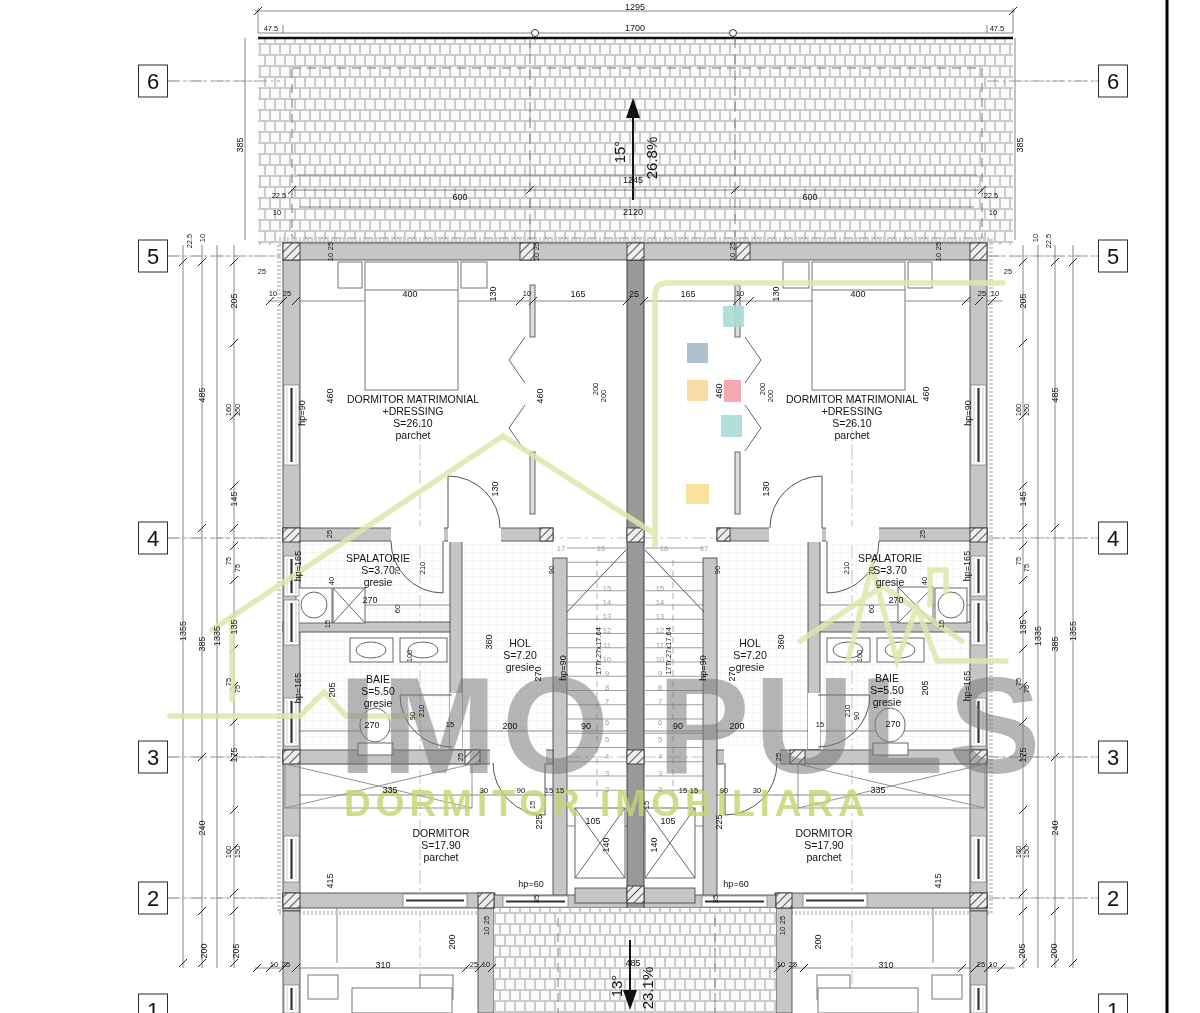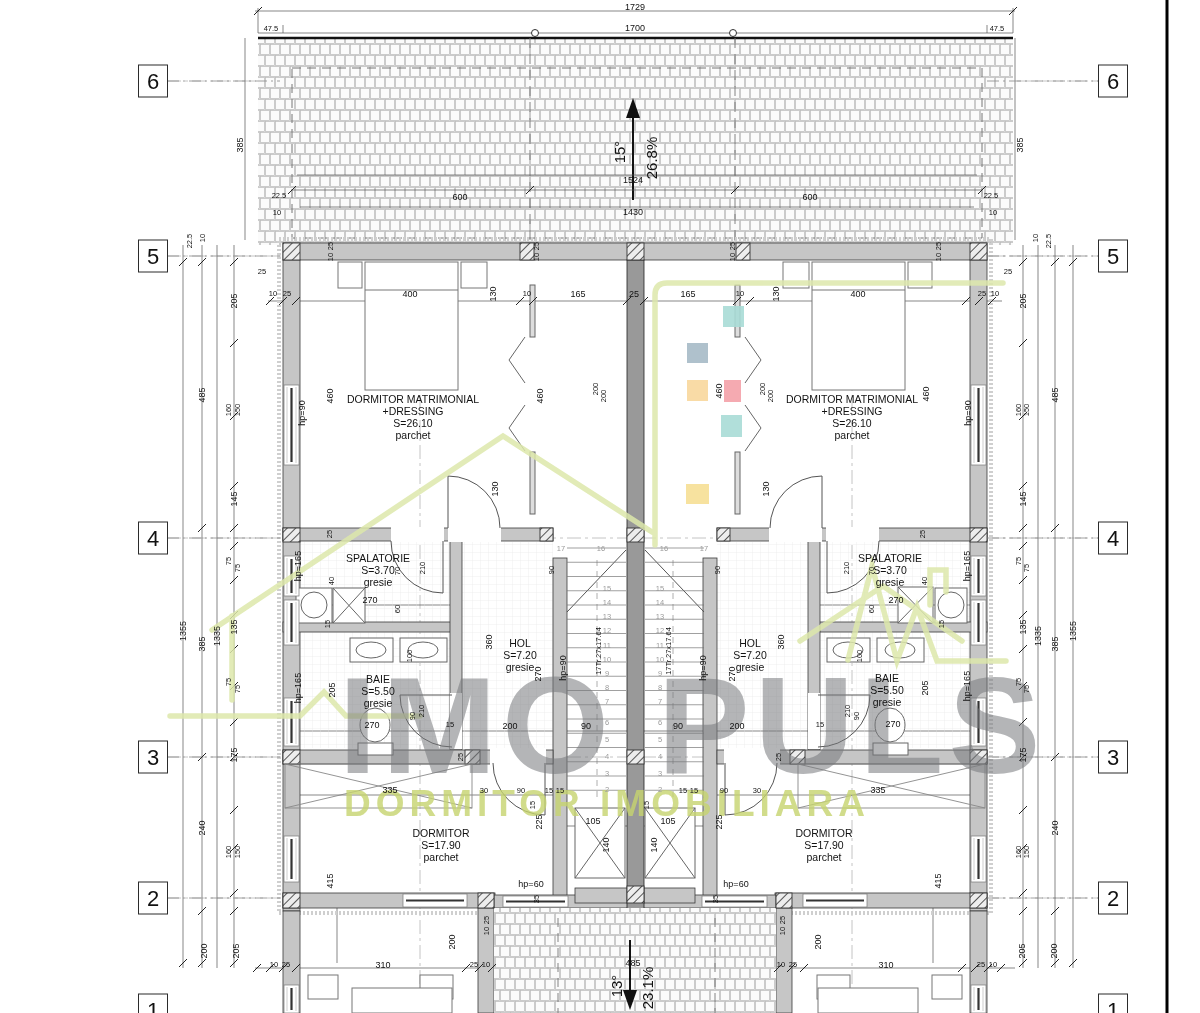--- a/index.html
+++ b/index.html
@@ -470,34 +470,34 @@
     <div class="sq" style="left: 687px; top: 380px; width: 21px; height: 21px; background: rgb(248, 215, 156);"></div>
     <div class="sq" style="left: 724px; top: 380px; width: 17px; height: 22px; background: rgb(244, 161, 169);"></div>
     <div class="sq" style="left: 721px; top: 415px; width: 21px; height: 22px; background: rgb(169, 220, 214);"></div>
     <div class="sq" style="left: 686px; top: 484px; width: 23px; height: 20px; background: rgb(246, 223, 149);"></div>
   </div>
 
 <div class="wm-brand">IMO PULS</div>
 <div class="wm-tag">DORMITOR IMOBILIARA</div>
 
 <div id="dim-layer">
-    <span class="dim" style="left: 635px; top: 7px;">1729</span>
+    <span class="dim" style="left: 635px; top: 7px;">1295</span>
     <span class="dim s" style="left: 271px; top: 29px;">47.5</span>
     <span class="dim" style="left: 635px; top: 28px;">1700</span>
     <span class="dim s" style="left: 997px; top: 29px;">47.5</span>
     <span class="dim r" style="left: 240px; top: 145px;">385</span>
     <span class="dim r" style="left: 1020px; top: 145px;">385</span>
     <span class="dim" style="left: 460px; top: 197px;">600</span>
     <span class="dim" style="left: 810px; top: 197px;">600</span>
     <span class="dim s" style="left: 279px; top: 196px;">22.5</span>
     <span class="dim s" style="left: 277px; top: 213px;">10</span>
     <span class="dim s" style="left: 991px; top: 196px;">22.5</span>
     <span class="dim s" style="left: 993px; top: 213px;">10</span>
-    <span class="dim" style="left: 633px; top: 180px;">1524</span>
-    <span class="dim" style="left: 633px; top: 212px;">1430</span>
+    <span class="dim" style="left: 633px; top: 180px;">1245</span>
+    <span class="dim" style="left: 633px; top: 212px;">2120</span>
     <span class="dim r L" style="left: 619px; top: 152px;">15°</span>
     <span class="dim r L" style="left: 651px; top: 158px;">26.8%</span>
     <span class="dim r s" style="left: 190px; top: 241px;">22.5</span>
     <span class="dim r s" style="left: 203px; top: 238px;">10</span>
     <span class="dim r s" style="left: 1049px; top: 241px;">22.5</span>
     <span class="dim r s" style="left: 1036px; top: 238px;">10</span>
     <span class="dim s" style="left: 262px; top: 272px;">25</span>
     <span class="dim s" style="left: 1008px; top: 272px;">25</span>
     <span class="dim s" style="left: 273px; top: 294px;">10</span>
     <span class="dim s" style="left: 287px; top: 294px;">25</span>

